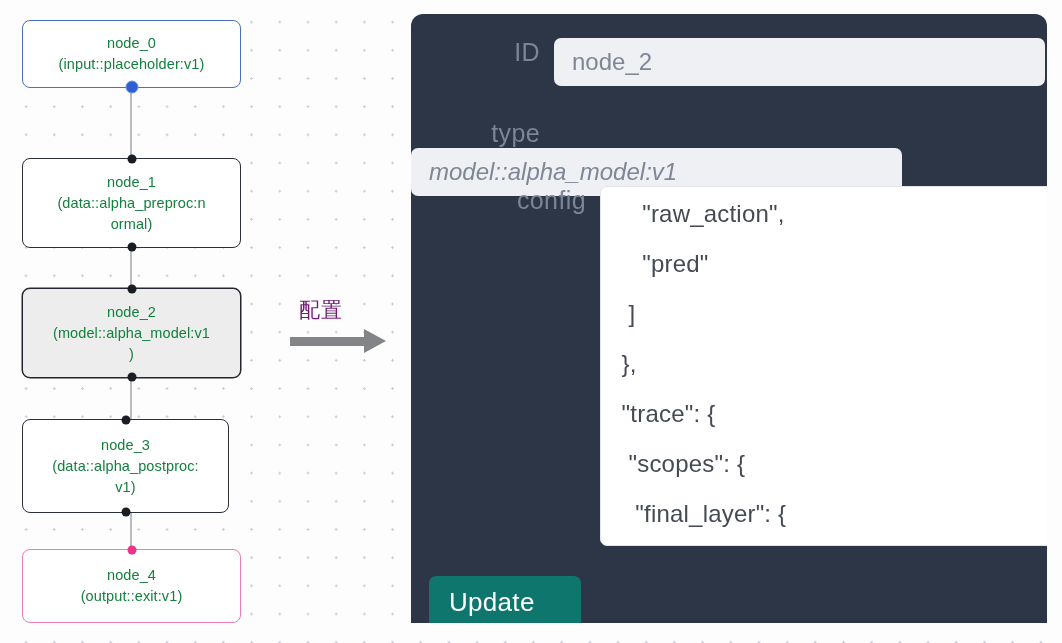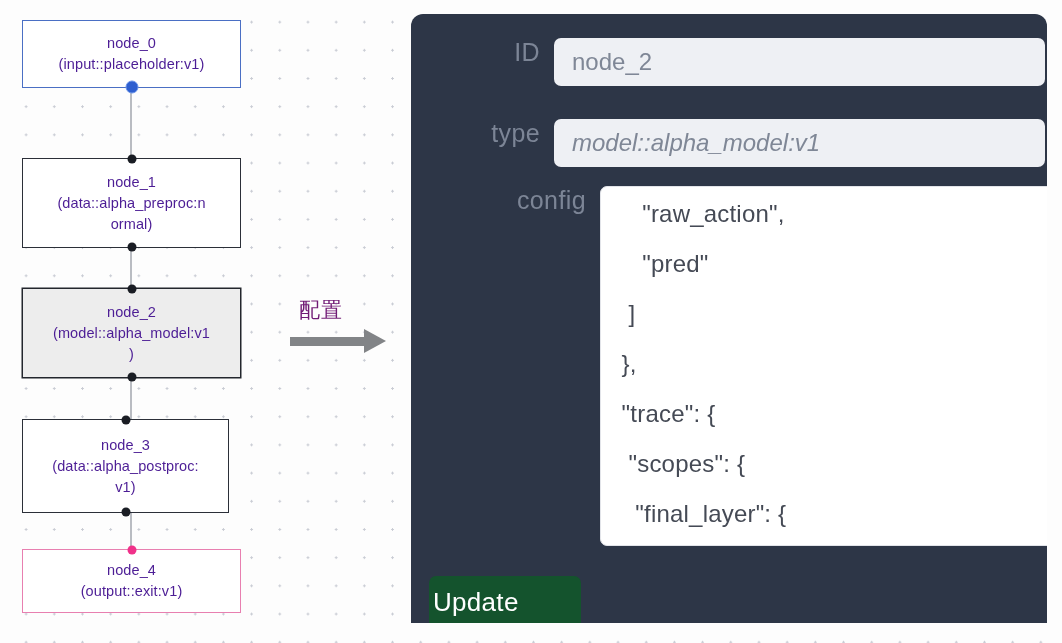--- a/index.html
+++ b/index.html
@@ -35,26 +35,26 @@
     background-size: 28.2px 28.2px;
     background-position: 12px 8px;
   }
 
   
   .node {
     position: absolute;
     box-sizing: border-box;
     background: #ffffff;
     border: 1.6px solid #2b2f38;
-    border-radius: 0;
+    border-radius: 8px;
     display: flex;
     align-items: center;
     justify-content: center;
     text-align: center;
-    color: #4c1d95;
+    color: #15803d;
     font-size: 14.5px;
     line-height: 21px;
     letter-spacing: .1px;
     padding: 2px 8px;
     white-space: pre-line;
     word-break: break-all;
   }
   .node.is-input  { border-color: #4a6fc4; }
   .node.is-output { border-color: #e87fb0; }
   .node.is-selected {
@@ -158,21 +158,21 @@
     border: none;
     border-radius: 7px;
     color: #7f8796;
     font-family: "Liberation Sans", sans-serif;
     font-size: 24px;
     padding: 0 18px;
     outline: none;
   }
 
   #row-id   { left: 0;  top: 24px; }
-  #row-type { left: 0;  top: 105px; }
+  #row-type { left: 0;  top: 105px; flex-direction: column; }
   #row-cfg  { left: 0;  top: 172px; margin-left: 46px; }
 
   #input-id   { width: 491px; height: 48px; }
   #input-type { width: 491px; height: 48px; font-style: italic; }
 
   .config-wrap {
     position: relative;
     width: 491px;
     height: 360px;
   }
@@ -230,29 +230,29 @@
       linear-gradient(135deg, transparent 0 64%, #8d9097 64% 72%, transparent 72% 100%);
     opacity: .85;
   }
 
   .update-button {
     position: absolute;
     left: 18px;
     top: 562px;
     width: 152px;
     height: 52px;
-    background: #14532d;
+    background: #0f766e;
     border: none;
     border-radius: 7px 7px 0 0;
     color: #ffffff;
     font-family: "Liberation Sans", sans-serif;
     font-size: 26px;
     letter-spacing: .3px;
     text-align: left;
-    padding-left: 4px;
+    padding-left: 20px;
     cursor: pointer;
   }
 
   
   .watermark {
     position: absolute;
     left: 560px;
     top: 120px;
     width: 440px;
     height: 420px;
@@ -300,21 +300,21 @@
   </div>
 
   <div class="node" style="left:22px; top:419px; width:207px; height:94px;">
     <span class="node-label">node_3
 (data::alpha_postproc:
 v1)</span>
     <span class="handle top"></span>
     <span class="handle bottom"></span>
   </div>
 
-  <div class="node is-output" style="left:22px; top:549px; width:219px; height:64px;align-items:center;">
+  <div class="node is-output" style="left:22px; top:549px; width:219px; height:74px;align-items:center;">
     <span class="node-label">node_4
 (output::exit:v1)</span>
     <span class="handle top pink"></span>
   </div>
 
   <div class="annotation">
     <div class="annotation-label">配置</div>
     <div class="arrow-shaft"></div>
     <div class="arrow-head"></div>
   </div>

